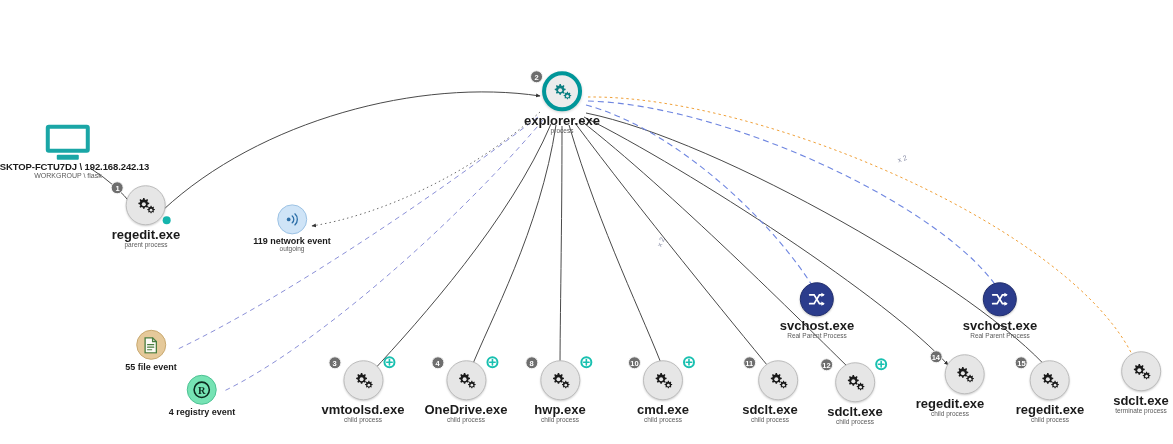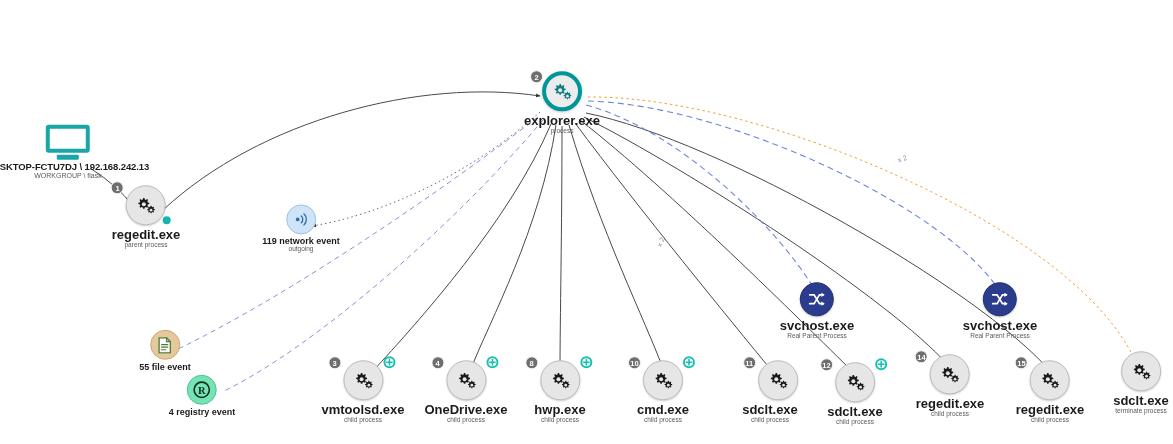--- a/index.html
+++ b/index.html
@@ -426,21 +426,21 @@
                 <path d="M1.6 5 H8.4"></path>
               </g>
             </svg>
           </span>
         </div>
         <div class="lbl">
           <span class="t1">sdclt.exe</span>
           <span class="t2">child process</span>
         </div>
       </div>
-      <div class="node proc" style="left: 950px; top: 386px;">
+      <div class="node proc" style="left: 950px; top: 386px; align-items: flex-end;">
         <div class="circle">
           <span>
             <svg class="gicon" width="22" height="20" viewBox="0 0 24 22" xmlns="http://www.w3.org/2000/svg">
               <g fill="#1a1a1a">
                 <path d="M9.2 3.0 l1.5 0 .35 1.6a4.6 4.6 0 0 1 1.25.52l1.35-.9 1.06 1.06-.9 1.35c.23.38.4.8.52 1.25l1.6.35 0 1.5-1.6.35c-.12.45-.29.87-.52 1.25l.9 1.35-1.06 1.06-1.35-.9c-.38.23-.8.4-1.25.52l-.35 1.6-1.5 0-.35-1.6a4.6 4.6 0 0 1-1.25-.52l-1.35.9-1.06-1.06.9-1.35a4.6 4.6 0 0 1-.52-1.25l-1.6-.35 0-1.5 1.6-.35c.12-.45.29-.87.52-1.25l-.9-1.35 1.06-1.06 1.35.9c.38-.23.8-.4 1.25-.52z"></path>
                 <circle cx="9.95" cy="9.95" r="2.2" fill="#e6e6e6"></circle>
                 <path d="M17.4 11.6 l1.05 0 .25 1.12c.3.08.58.2.84.35l.95-.63.74.74-.63.95c.15.26.27.54.35.84l1.12.25 0 1.05-1.12.25c-.08.3-.2.58-.35.84l.63.95-.74.74-.95-.63c-.26.15-.54.27-.84.35l-.25 1.12-1.05 0-.25-1.12a3.2 3.2 0 0 1-.84-.35l-.95.63-.74-.74.63-.95a3.2 3.2 0 0 1-.35-.84l-1.12-.25 0-1.05 1.12-.25c.08-.3.2-.58.35-.84l-.63-.95.74-.74.95.63c.26-.15.54-.27.84-.35z"></path>
                 <circle cx="17.93" cy="16.35" r="1.5" fill="#e6e6e6"></circle>
               </g>
             </svg>
@@ -518,38 +518,38 @@
               <path d="M15.2 1.6 L19 4 L15.2 6.4 z" fill="#ffffff"></path>
               <path d="M15.2 11.6 L19 14 L15.2 16.4 z" fill="#ffffff"></path>
             </svg>
           </span>
         </div>
         <div class="lbl">
           <span class="t1">svchost.exe</span>
           <span class="t2">Real Parent Process</span>
         </div>
       </div>
-      <div class="node ev ev-net" style="left: 292px; top: 229px; margin-left: 9px;">
+      <div class="node ev ev-net" style="left: 292px; top: 229px;">
         <div class="circle">
           <span>
             <svg class="gicon" width="18" height="16" viewBox="0 0 20 18" xmlns="http://www.w3.org/2000/svg">
               <circle cx="6" cy="9" r="2.1" fill="#2d6fa8"></circle>
               <g stroke="#2d6fa8" stroke-width="1.5" fill="none" stroke-linecap="round">
                 <path d="M10 5.2 A 5 5 0 0 1 10 12.8"></path>
                 <path d="M13 2.8 A 8.4 8.4 0 0 1 13 15.2"></path>
               </g>
             </svg>
           </span>
         </div>
         <div class="lbl">
           <span class="t1">119 network event</span>
           <span class="t2">outgoing</span>
         </div>
       </div>
-      <div class="node ev ev-file" style="left: 165px; top: 351px;">
+      <div class="node ev ev-file" style="left: 151px; top: 351px;">
         <div class="circle">
           <span>
             <svg class="gicon" width="15" height="17" viewBox="0 0 16 18" xmlns="http://www.w3.org/2000/svg">
               <path d="M2 1 H10 L14 5 V17 H2 Z" fill="#fdfbf6" stroke="#4a7d3f" stroke-width="1.4"></path>
               <path d="M10 1 V5 H14" fill="none" stroke="#4a7d3f" stroke-width="1.4"></path>
               <g stroke="#4a7d3f" stroke-width="1.2" stroke-linecap="round">
                 <path d="M4.6 8.3 H11.2"></path>
                 <path d="M4.6 11 H11.2"></path>
                 <path d="M4.6 13.7 H9"></path>
               </g>

